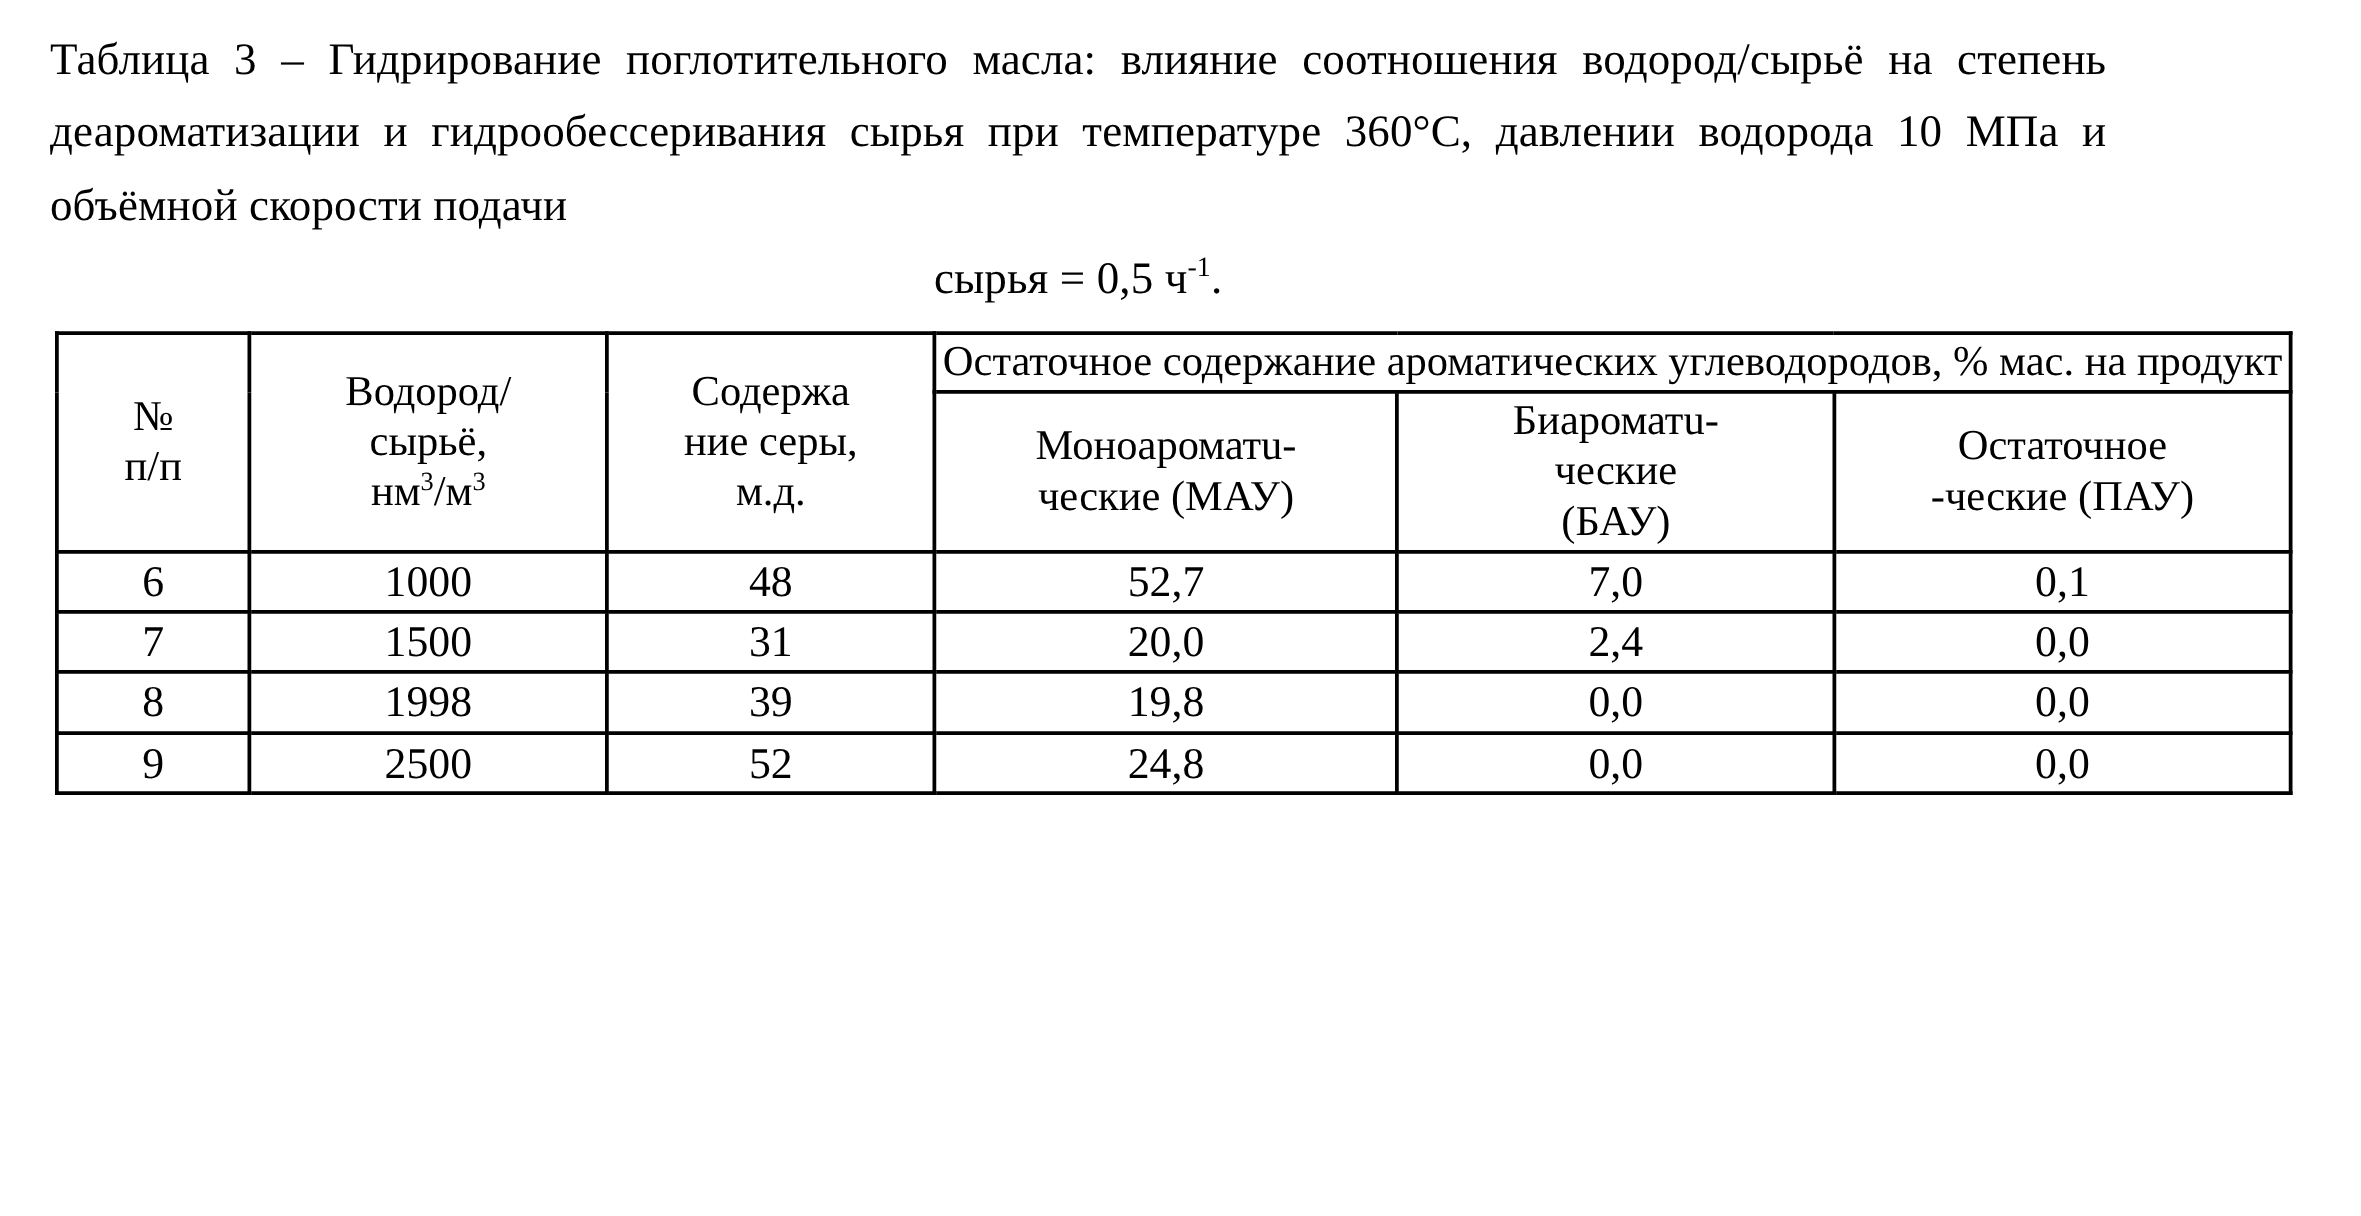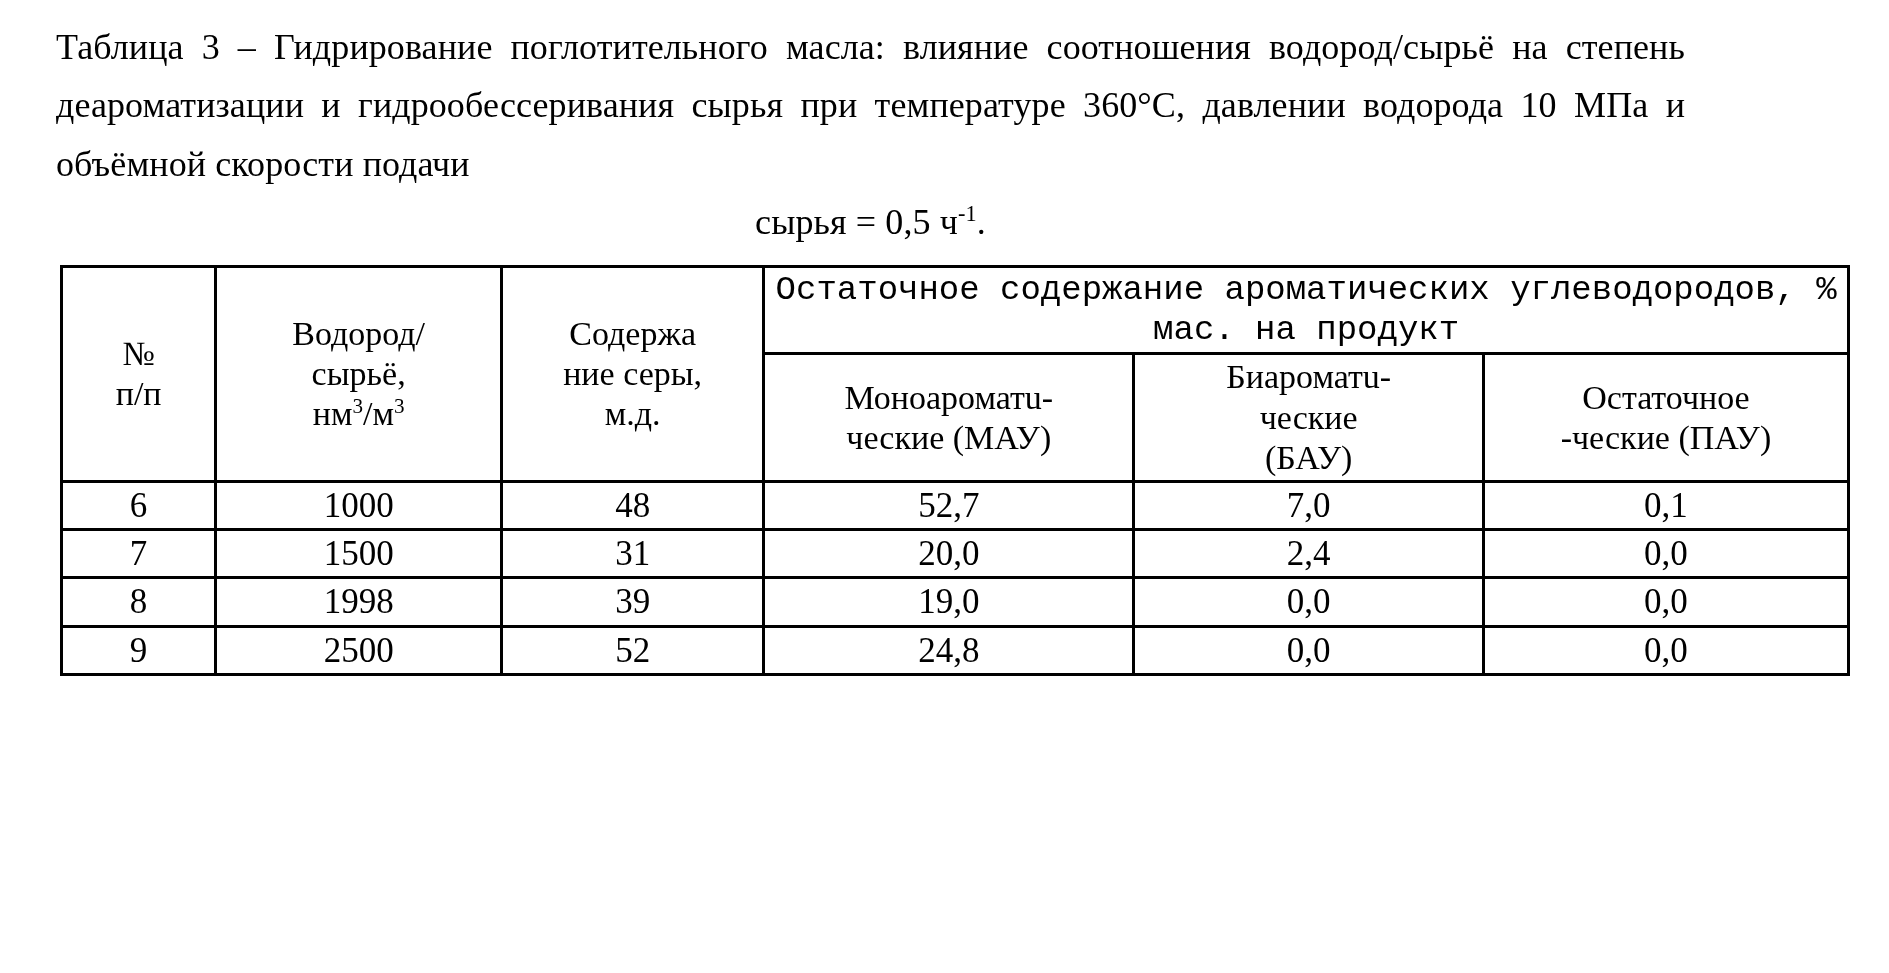--- a/index.html
+++ b/index.html
@@ -12,21 +12,21 @@
     height: 973px;
     font-family: "Liberation Serif", serif;
     color: #000000;
     overflow: hidden;
   }
   .page {
     position: relative;
     width: 1743px;
     height: 973px;
     box-sizing: border-box;
-    padding: 18px 58px 0 56px;
+    padding: 18px 58px 0 40px;
     border-radius: 29px;
   }
   .caption {
     font-size: 36px;
     line-height: 1.62;
     text-align: justify;
     text-justify: inter-word;
     margin: 0 0 14px 0;
     letter-spacing: 0.1px;
   }
@@ -50,21 +50,20 @@
   table.data td {
     border: 3px solid #000000;
     text-align: center;
     vertical-align: middle;
     padding: 2px 4px;
     font-weight: normal;
     line-height: 1.18;
   }
   th.hdr-group {
     padding: 6px 10px 8px 10px;
-    font-family: Liberation Mono, monospace;
   }
   th.hdr-tall {
     padding: 10px 6px 12px 6px;
   }
   .col-no    { width: 150px; }
   .col-ratio { width: 278px; }
   .col-sulf  { width: 255px; }
   .col-mau   { width: 360px; }
   .col-bau   { width: 340px; }
   .col-pau   { width: 355px; }
@@ -143,21 +142,21 @@
         <td class="val">1500</td>
         <td class="val">31</td>
         <td class="val">20,0</td>
         <td class="val">2,4</td>
         <td class="val">0,0</td>
       </tr>
       <tr>
         <td class="val">8</td>
         <td class="val">1998</td>
         <td class="val">39</td>
-        <td class="val">19,0</td>
+        <td class="val">19,8</td>
         <td class="val">0,0</td>
         <td class="val">0,0</td>
       </tr>
       <tr>
         <td class="val">9</td>
         <td class="val">2500</td>
         <td class="val">52</td>
         <td class="val">24,8</td>
         <td class="val">0,0</td>
         <td class="val">0,0</td>

